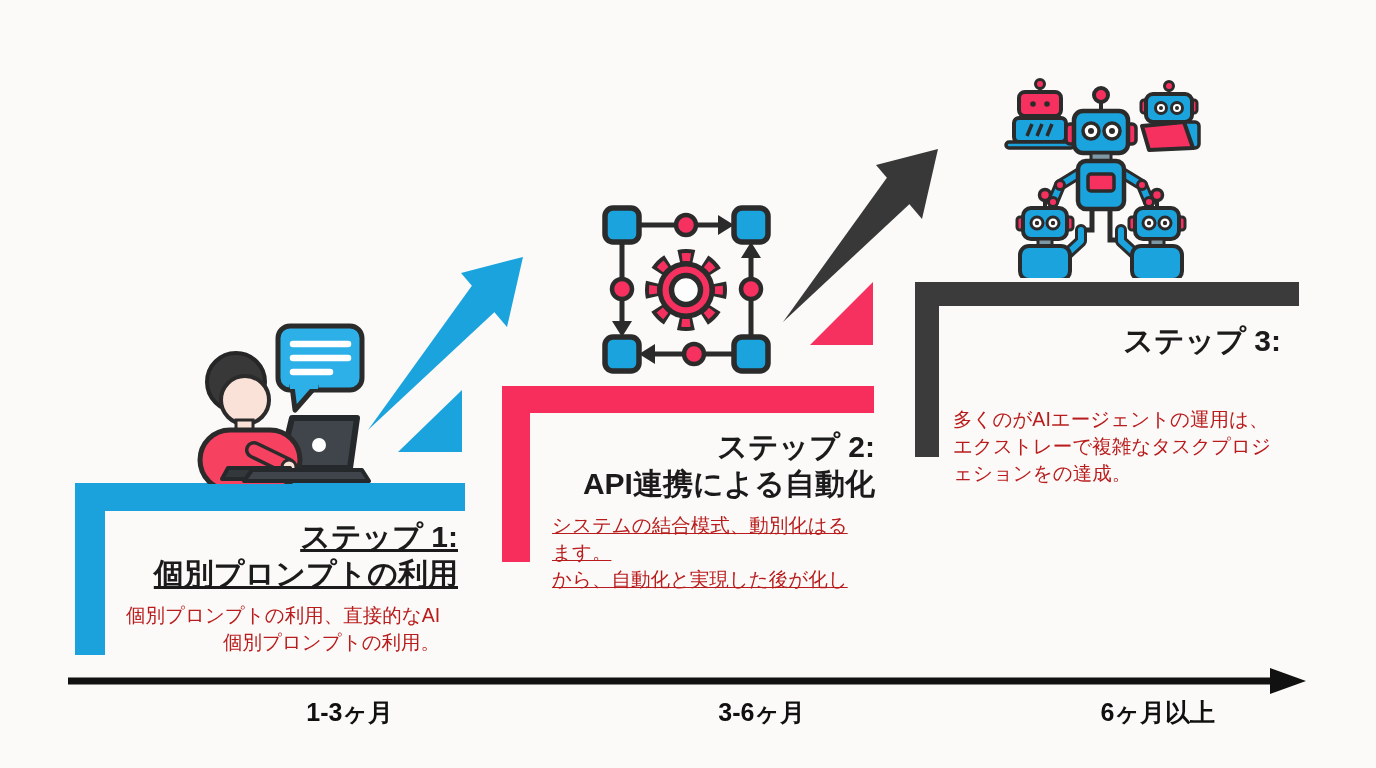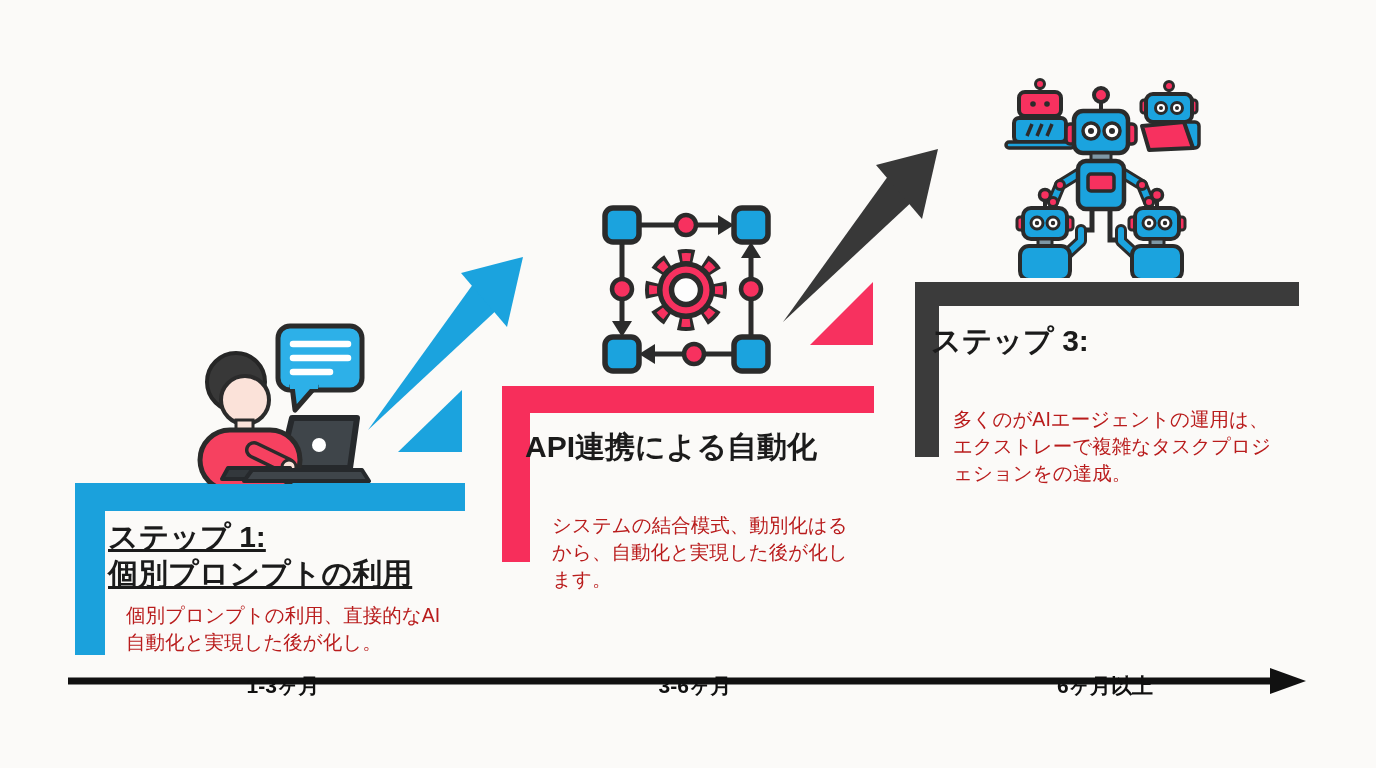--- a/index.html
+++ b/index.html
@@ -2,26 +2,26 @@
 <html><head>
 <meta charset="utf-8">
 <style>
   * { margin:0; padding:0; box-sizing:border-box; }
   html,body { width:1376px; height:768px; }
   body { font-family:"Liberation Sans", sans-serif; background:#fbfaf8; overflow:hidden; }
   #canvas { position:relative; width:1376px; height:768px; background:#fbfaf8; }
 
   .bar { position:absolute; }
 
-  .step-title { position:absolute; width:350px; text-align:left; font-weight:bold;
+  .step-title { position:absolute; width:350px; text-align:right; font-weight:bold;
                 font-size:30px; line-height:37px; color:#1b1b1b; }
   .step-body  { position:absolute; font-size:19.5px; line-height:27px; color:#b91c1c; }
 
-  .timeline-label { position:absolute; top:672px; width:220px; text-align:center;
-                    font-weight:bold; font-size:21px; color:#101010; }
+  .timeline-label { position:absolute; top:696px; width:220px; text-align:right;
+                    font-weight:bold; font-size:25px; color:#101010; }
 
   .icon-svg, .arrow-svg { position:absolute; }
 
   
   .blue-f  { fill:#1ba3de; }
   .pink-f  { fill:#f7315f; }
   .dark-f  { fill:#383838; }
   .ol      { stroke:#2b2b2b; }
 </style>
 </head>
@@ -30,23 +30,23 @@
 <div id="canvas">
 
   <div>
     <div class="bar" style="left: 75px; top: 483px; width: 390px; height: 28px; background: rgb(27, 161, 220);"></div>
     <div class="bar" style="left: 75px; top: 483px; width: 30px; height: 172px; background: rgb(27, 161, 220);"></div>
 
     <div class="step-title" style="left:108px; top:518px;text-decoration:underline;">
       <div>ステップ 1:</div>
       <div>個別プロンプトの利用</div>
     </div>
-    <div class="step-body" style="left:126px; top:602px;">
+    <div class="step-body" style="left:126px; top:602px;text-align:right;">
       <div>個別プロンプトの利用、直接的なAI</div>
-      <div>自動化と実現した後が化し。</div>
+      <div>個別プロンプトの利用。</div>
     </div>
 
     <svg class="icon-svg" style="left:192px; top:318px;" width="185" height="166" viewBox="0 0 185 166">
 
       <rect x="86" y="8" width="84" height="64" rx="12" fill="#2db0e8" class="ol" stroke-width="5"></rect>
       <polygon points="100,68 124,68 103,92" fill="#2db0e8" class="ol" stroke-width="5" stroke-linejoin="round"></polygon>
       <rect x="98" y="64" width="28" height="7" fill="#2db0e8"></rect>
       <line x1="101" y1="26" x2="156" y2="26" stroke="#ffffff" stroke-width="6.5" stroke-linecap="round"></line>
       <line x1="101" y1="40" x2="156" y2="40" stroke="#ffffff" stroke-width="6.5" stroke-linecap="round"></line>
       <line x1="101" y1="54" x2="138" y2="54" stroke="#ffffff" stroke-width="6.5" stroke-linecap="round"></line>
@@ -71,26 +71,27 @@
     <polygon class="blue-f" points="10,187 118,37 143,63"></polygon>
     <polygon class="blue-f" points="165,14 103,30 149,84"></polygon>
     <polygon class="blue-f" points="40,209 104,147 104,209"></polygon>
   </svg>
 
   <div>
     <div class="bar" style="left: 502px; top: 386px; width: 372px; height: 27px; background: rgb(247, 46, 91);"></div>
     <div class="bar" style="left: 502px; top: 386px; width: 28px; height: 176px; background: rgb(247, 46, 91);"></div>
 
     <div class="step-title" style="left:525px; top:428px;">
+      <div>ステップ 2:</div>
       <div>API連携による自動化</div>
     </div>
-    <div class="step-body" style="left:552px; top:512px;">
+    <div class="step-body" style="left:552px; top:512px;text-decoration:underline;">
       <div>システムの結合模式、動別化はる</div>
+      <div>ます。</div>
       <div>から、自動化と実現した後が化し</div>
-      <div>ます。</div>
     </div>
 
     <svg class="icon-svg" style="left:599px; top:202px;" width="176" height="176" viewBox="0 0 176 176">
 
       <line x1="40" y1="23" x2="122" y2="23" stroke="#2b2b2b" stroke-width="5"></line>
       <line x1="152" y1="136" x2="152" y2="52" stroke="#2b2b2b" stroke-width="5"></line>
       <line x1="136" y1="152" x2="54" y2="152" stroke="#2b2b2b" stroke-width="5"></line>
       <line x1="23" y1="40" x2="23" y2="124" stroke="#2b2b2b" stroke-width="5"></line>
 
       <polygon points="119,13 135,23 119,33" fill="#2b2b2b"></polygon>

